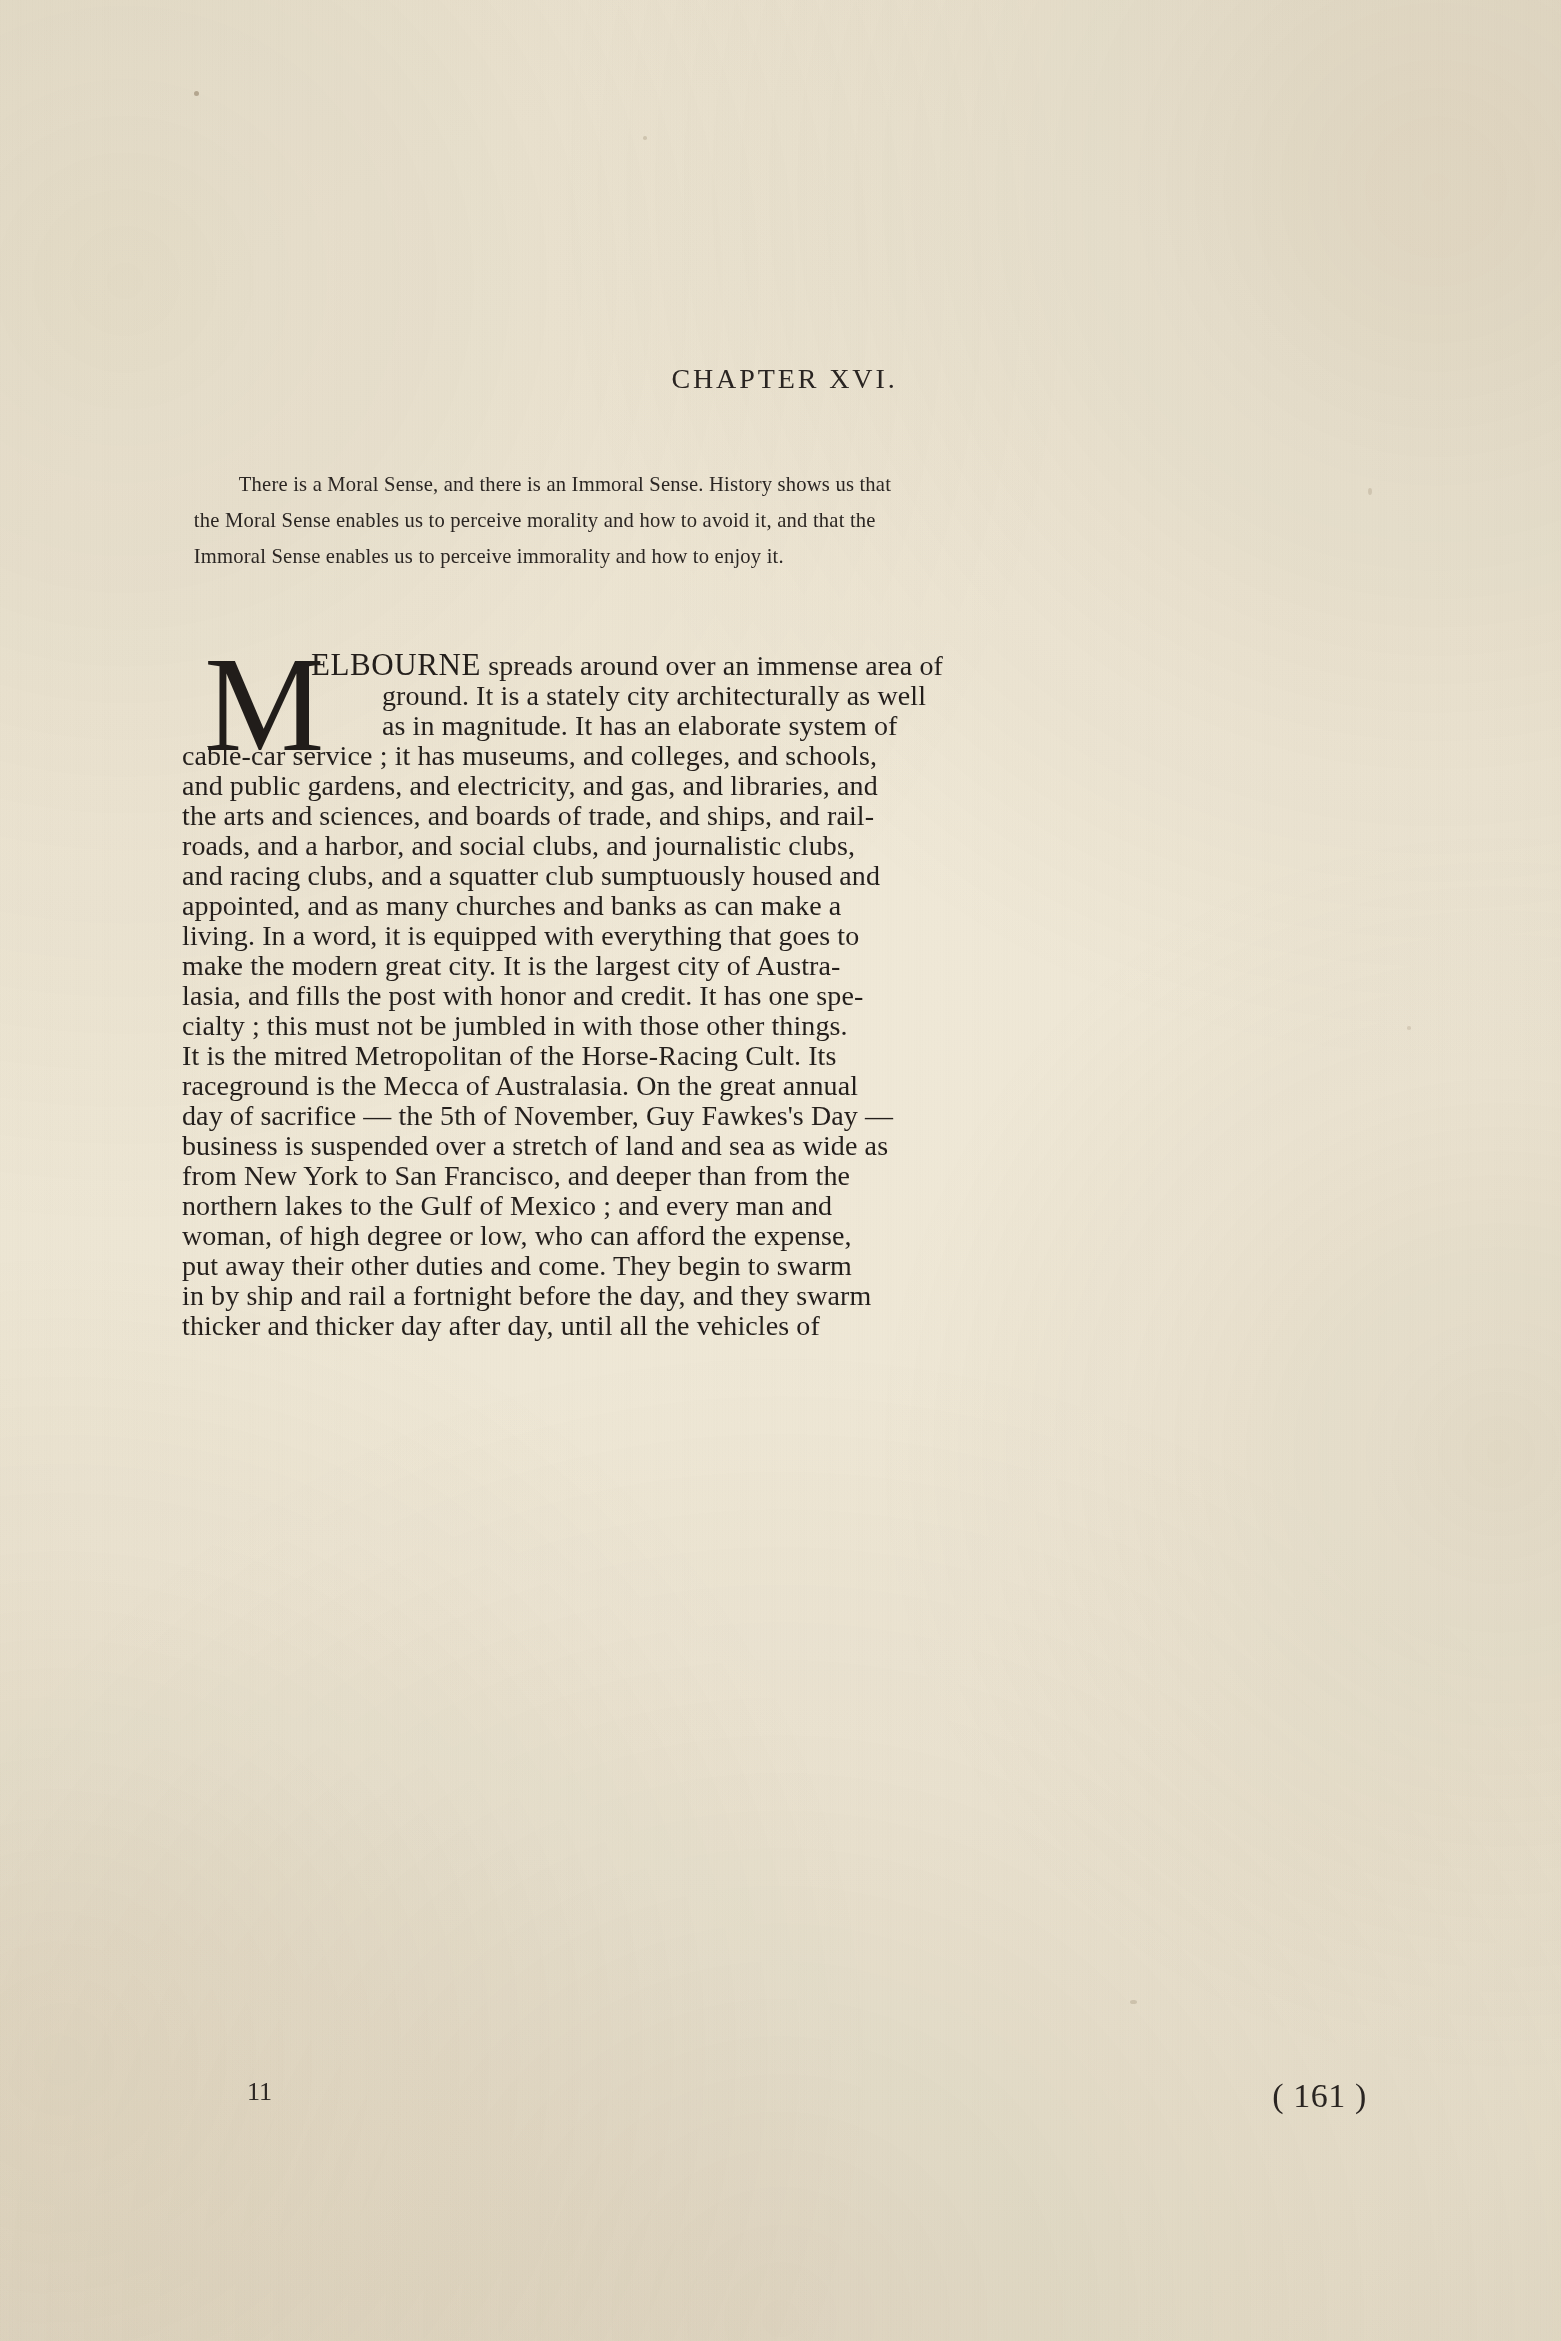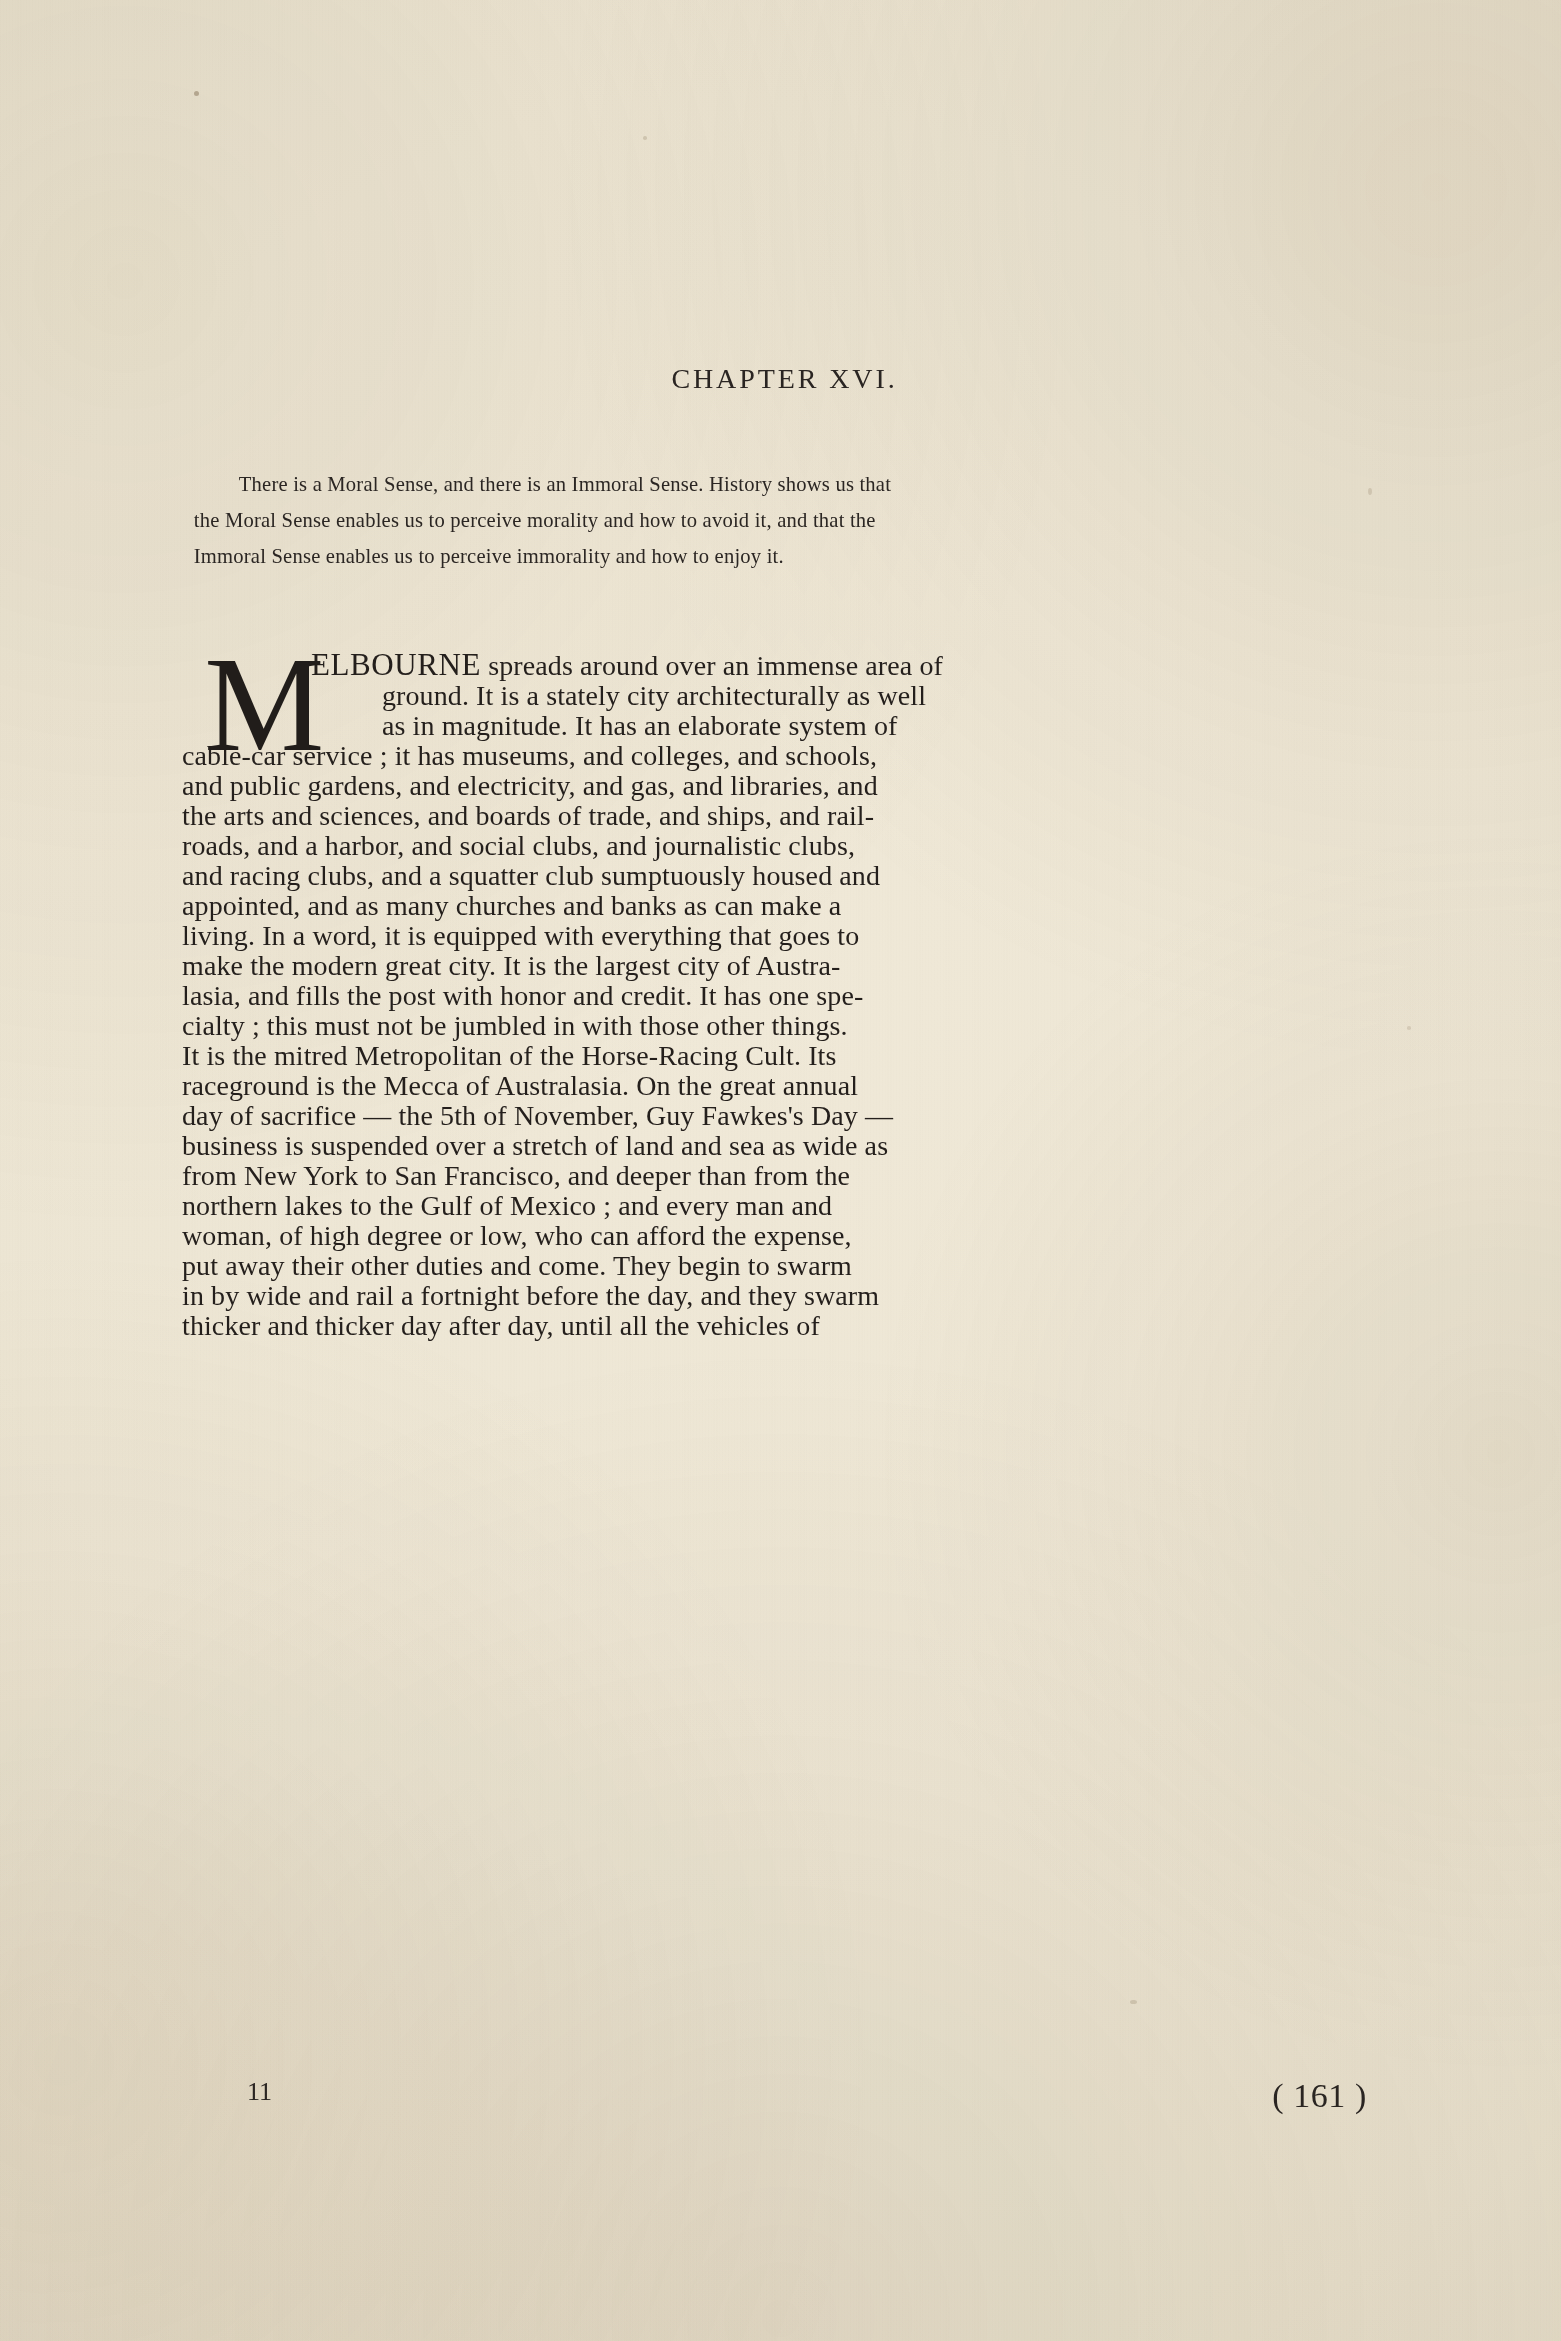--- a/index.html
+++ b/index.html
@@ -214,21 +214,21 @@
       <span class="body-line">lasia, and fills the post with honor and credit.   It has one spe-</span>
       <span class="body-line">cialty ; this must not  be  jumbled in with those  other  things.</span>
       <span class="body-line">It is the  mitred  Metropolitan  of  the  Horse-Racing Cult.    Its</span>
       <span class="body-line">raceground is the Mecca of Australasia.   On the  great annual</span>
       <span class="body-line">day of sacrifice — the 5th of November, Guy Fawkes's Day —</span>
       <span class="body-line">business is suspended over a stretch of  land and sea as wide as</span>
       <span class="body-line">from New York to  San Francisco, and  deeper  than  from  the</span>
       <span class="body-line">northern lakes  to  the  Gulf  of  Mexico ; and  every  man  and</span>
       <span class="body-line">woman, of high  degree  or  low, who  can  afford  the  expense,</span>
       <span class="body-line">put away their other duties and come.   They begin to swarm</span>
-      <span class="body-line">in by wide and rail a fortnight before the day, and they  swarm</span>
+      <span class="body-line">in by ship and rail a fortnight before the day, and they  swarm</span>
       <span class="body-line">thicker and  thicker  day  after  day,  until  all  the vehicles  of</span>
     </div>
 
     <div class="footer">
       <span class="signature-mark">11</span>
       <span class="page-number">( 161 )</span>
     </div>
 
   </div>
 </div>

